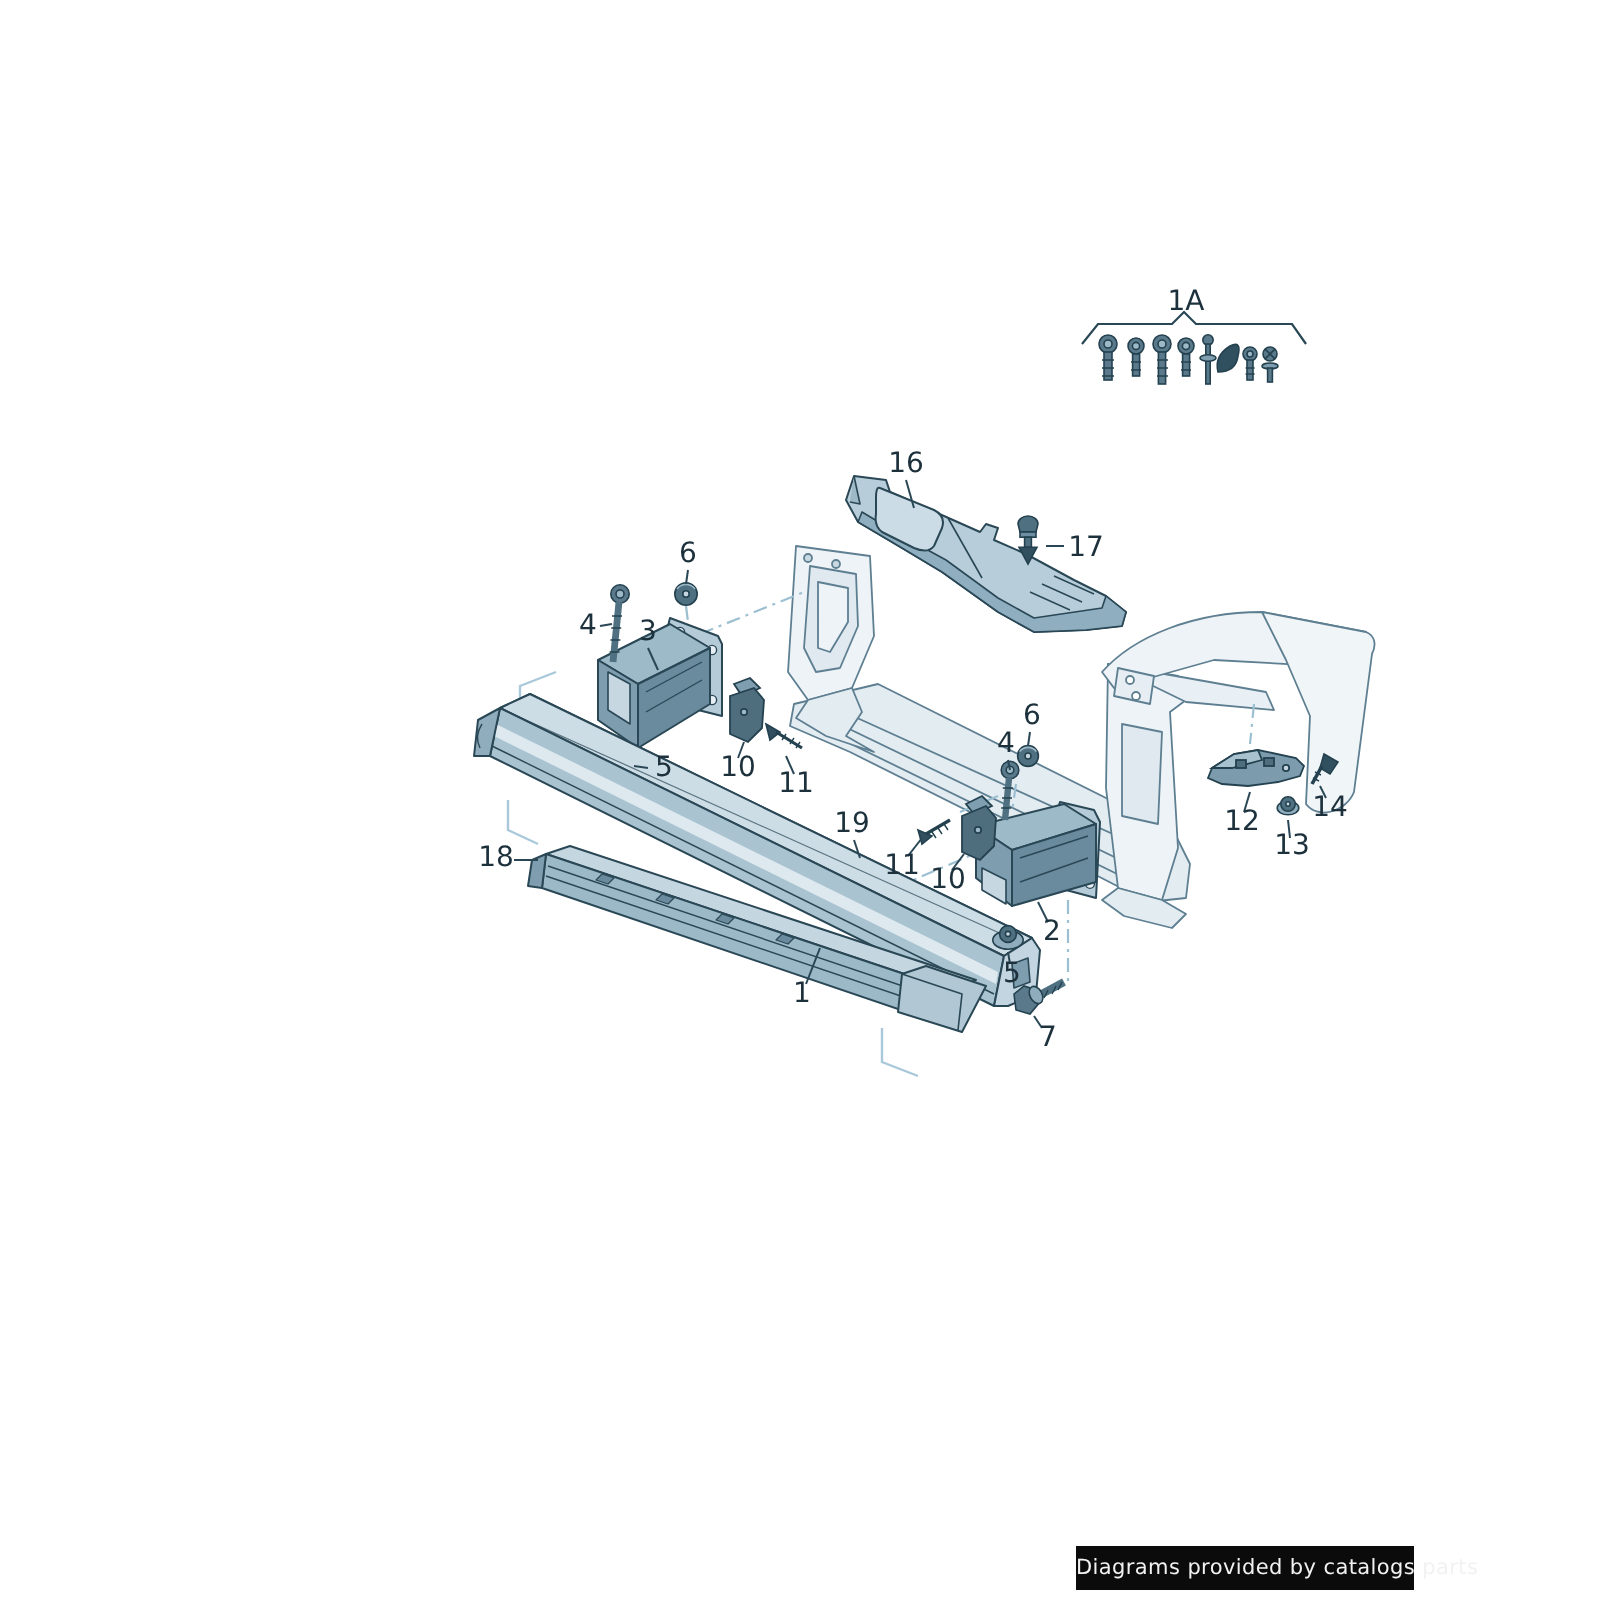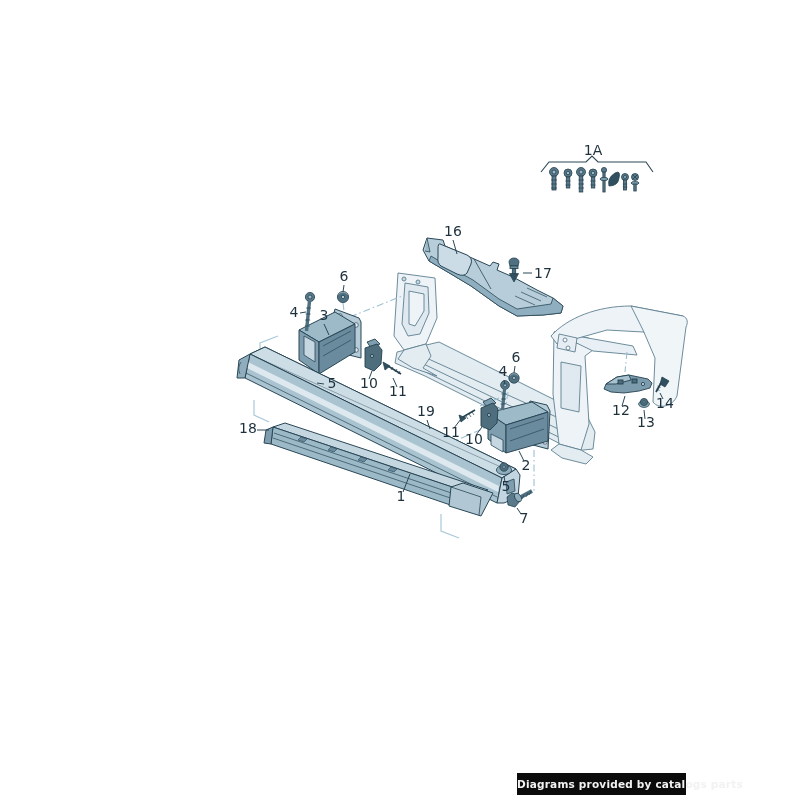--- a/index.html
+++ b/index.html
@@ -2,23 +2,23 @@
 <html><head>
 <meta charset="utf-8">
 <style>
   html,body{margin:0;padding:0;background:#ffffff;}
   body{width:800px;height:800px;position:relative;overflow:hidden;
        font-family:"DejaVu Sans","Liberation Sans",sans-serif;}
   #stage{position:absolute;left:0;top:0;width:800px;height:800px;padding-left:47px;}
   svg{display:block;}
   .callout-text{font-family:"DejaVu Sans","Liberation Sans",sans-serif;
     font-size:14px;fill:#1d313d;}
-  #watermark{position:absolute;left:517px;top:773px;width:169px;height:22px;
+  #watermark{position:absolute;left:538px;top:773px;width:169px;height:22px;
     background:#0b0b0b;color:#f2f2f2;font-size:10.5px;line-height:22px;
-    text-align:center;letter-spacing:.2px;white-space:nowrap;font-weight:bold;}
+    text-align:center;letter-spacing:.2px;white-space:nowrap;}
 </style>
 </head>
 <body>
 
 <div id="stage">
 <svg id="diagram-svg" width="800" height="800" viewBox="0 0 800 800">
 
   <g stroke="#5e7f91" stroke-width="0.9" fill="#edf3f7" stroke-linejoin="round">
 
     <g>

